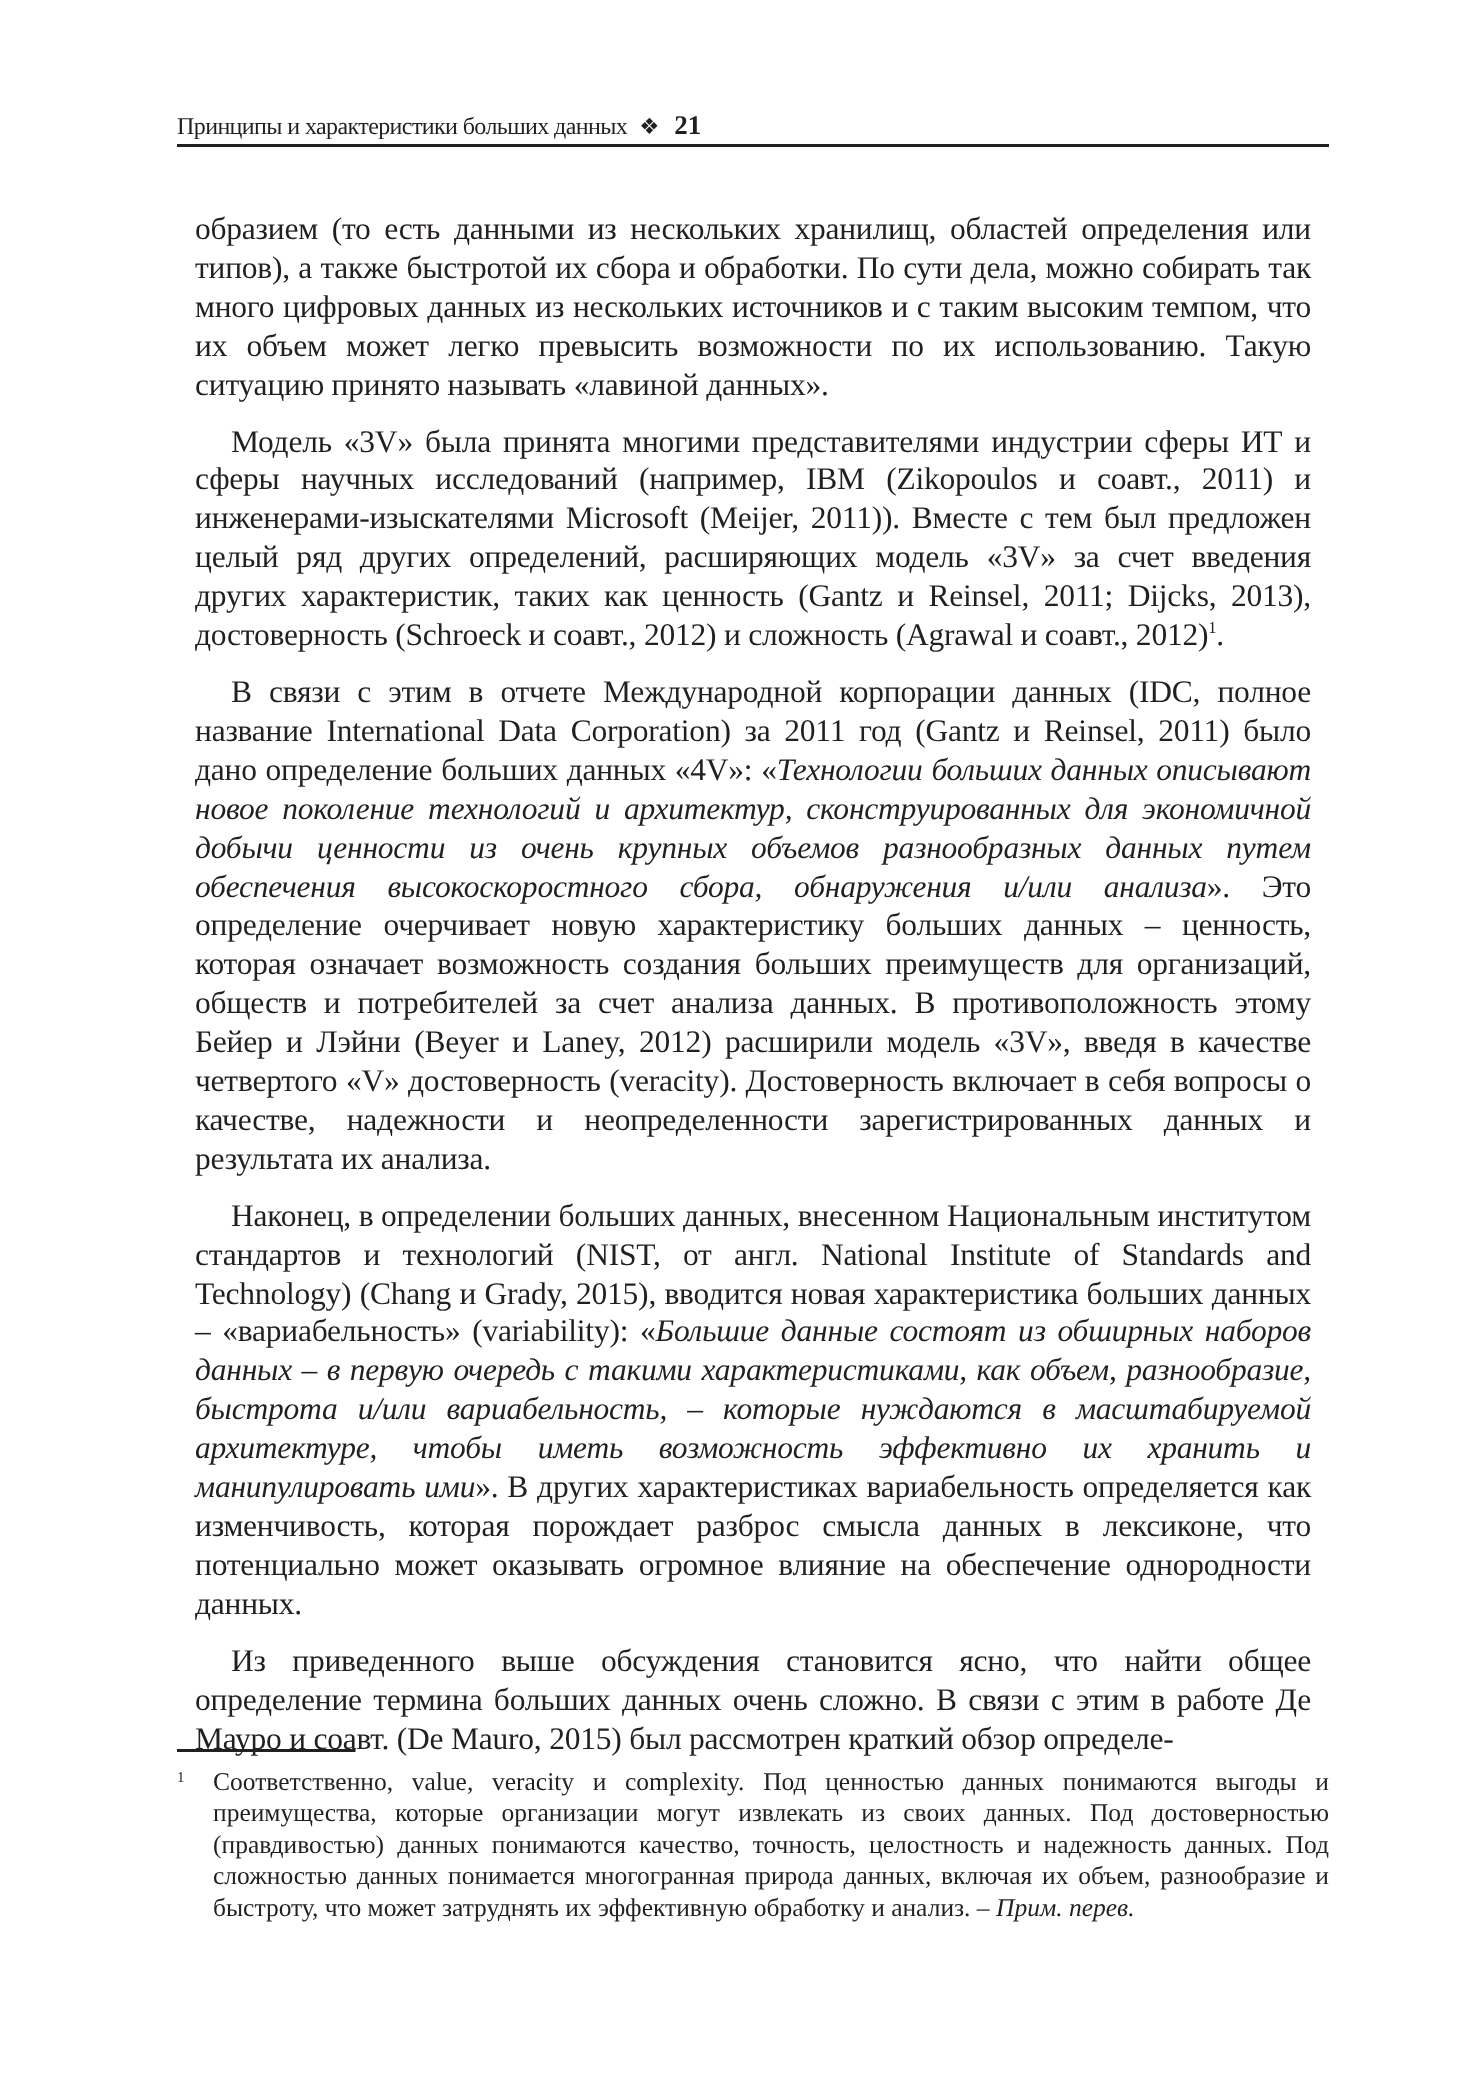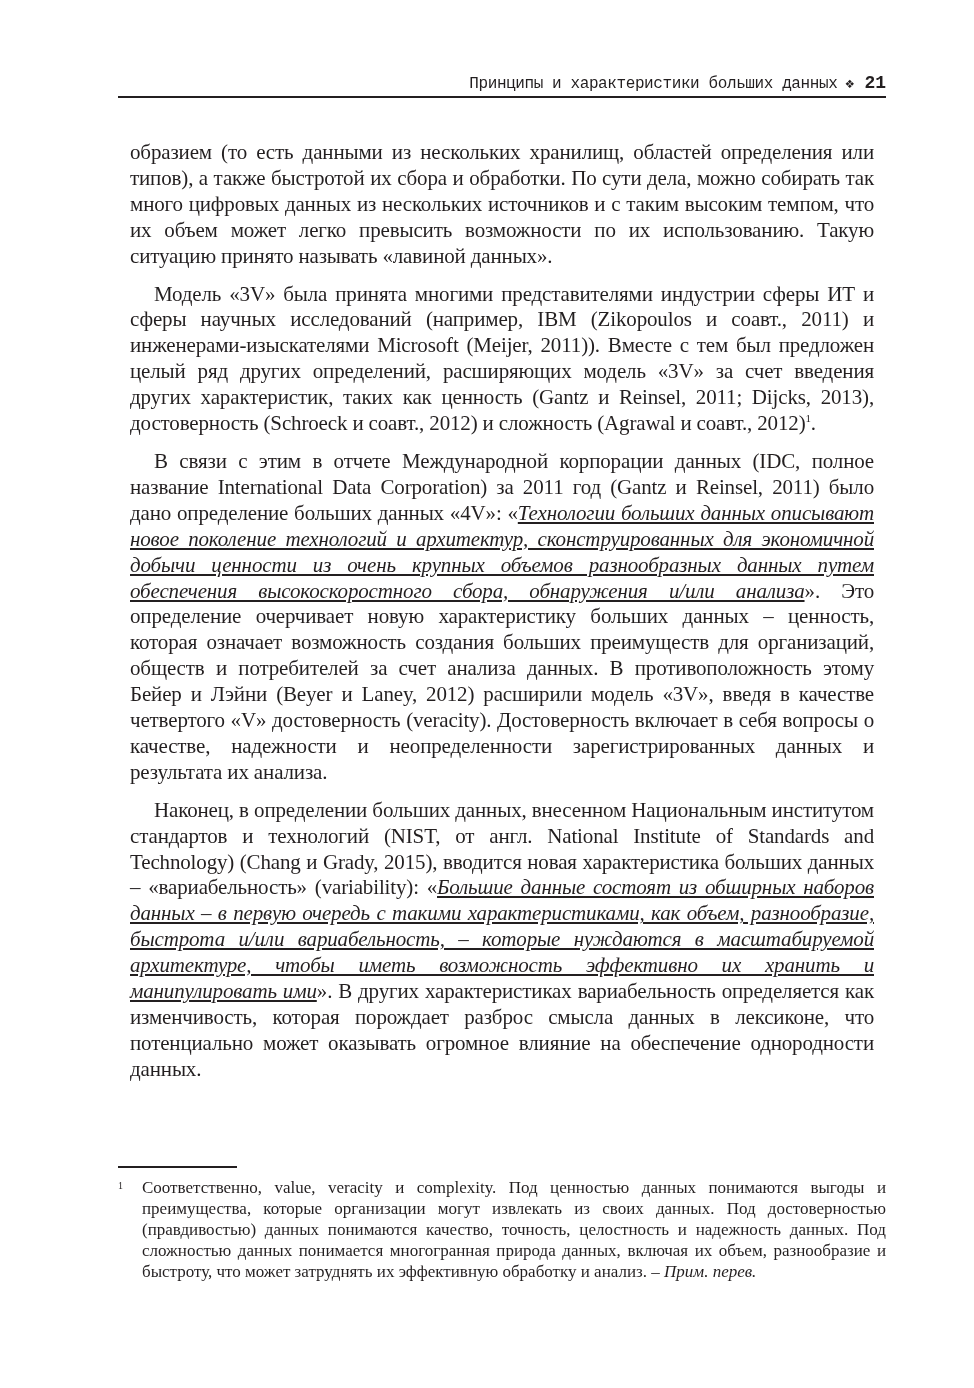--- a/index.html
+++ b/index.html
@@ -1,34 +1,34 @@
 <!DOCTYPE html>
 <html><head>
 <meta charset="utf-8">
 <style>
   html, body { margin: 0; padding: 0; background: #ffffff; }
   body { width: 974px; height: 1388px; position: relative; overflow: hidden; color: #231f20; }
   .page { position: absolute; left: 118px; top: 0; width: 768px; }
   .header {
     position: absolute; left: 0; top: 68px; width: 768px; height: 30px;
     border-bottom: 2px solid #231f20;
-    font-family: Liberation Mono, monospace; font-size: 16px;
-    text-align: right; line-height: 30px; box-sizing: border-box;
+    font-family: Liberation Serif, serif; font-size: 16px;
+    line-height: 30px; box-sizing: border-box;
   }
   .header .title { letter-spacing: -0.4px; }
   .header .diamond { display: inline-block; margin: 0 10px 0 8px; font-size: 15px; }
   .header .pagenum { font-weight: bold; font-size: 18px; }
   .body-text {
     position: absolute; left: 0; top: 128px; width: 768px;
     font-family: "Liberation Serif", serif; font-size: 21px; line-height: 25.9px;
     text-align: justify; letter-spacing: -0.15px;
   }
   .body-text p { margin: 12px; text-indent: 0; }
   .body-text p.indent { text-indent: 24px; }
-  .body-text em { font-style: italic; text-decoration: underline; }
+  .body-text em { font-style: italic; }
   sup { font-size: 11px; line-height: 0; vertical-align: super; }
   .fn-rule { position: absolute; left: 0; top: 1166px; width: 119px; height: 2px; background: #231f20; }
   .footnote {
     position: absolute; left: 0; top: 1177px; width: 768px;
     font-family: "Liberation Serif", serif; font-size: 17px; line-height: 21px;
     text-align: justify;
   }
   .footnote .fn-mark { position: absolute; left: 0; top: -2px; font-size: 10px; }
   .footnote .fn-text { margin-left: 24px; }
 </style>
@@ -39,20 +39,21 @@
 
   <div class="header">
     <span class="title">Принципы и характеристики больших данных</span><span class="diamond">❖</span><span class="pagenum">21</span>
   </div>
 
   <div class="body-text" id="body-text">
       <p class=""><span>образием (то есть данными из нескольких хранилищ, областей определения или типов), а также быстротой их сбора и обработки. По сути дела, можно собирать так много цифровых данных из нескольких источников и с таким высоким темпом, что их объем может легко превысить возможности по их использованию. Такую ситуацию принято называть «лавиной данных».</span></p>
       <p class="indent"><span>Модель «3V» была принята многими представителями индустрии сферы ИТ и сферы научных исследований (например, IBM (Zikopoulos и соавт., 2011) и инженерами-изыскателями Microsoft (Meijer, 2011)). Вместе с тем был предложен целый ряд других определений, расширяющих модель «3V» за счет введения других характеристик, таких как ценность (Gantz и Reinsel, 2011; Dijcks, 2013), достоверность (Schroeck и соавт., 2012) и сложность (Agrawal и соавт., 2012)</span><sup>1</sup><span>.</span></p>
       <p class="indent"><span>В связи с этим в отчете Международной корпорации данных (IDC, полное название International Data Corporation) за 2011 год (Gantz и Reinsel, 2011) было дано определение больших данных «4V»: «</span><em>Технологии больших данных описывают новое поколение технологий и архитектур, сконструированных для экономичной добычи ценности из очень крупных объемов разнообразных данных путем обеспечения высокоскоростного сбора, обнаружения и/или анализа</em><span>». Это определение очерчивает новую характеристику больших данных – ценность, которая означает возможность создания больших преимуществ для организаций, обществ и потребителей за счет анализа данных. В противоположность этому Бейер и Лэйни (Beyer и Laney, 2012) расширили модель «3V», введя в качестве четвертого «V» достоверность (veracity). Достоверность включает в себя вопросы о качестве, надежности и неопределенности зарегистрированных данных и результата их анализа.</span></p>
       <p class="indent"><span>Наконец, в определении больших данных, внесенном Национальным институтом стандартов и технологий (NIST, от англ. National Institute of Standards and Technology) (Chang и Grady, 2015), вводится новая характеристика больших данных – «вариабельность» (variability): «</span><em>Большие данные состоят из обширных наборов данных – в первую очередь с такими характеристиками, как объем, разнообразие, быстрота и/или вариабельность, – которые нуждаются в масштабируемой архитектуре, чтобы иметь возможность эффективно их хранить и манипулировать ими</em><span>». В других характеристиках вариабельность определяется как изменчивость, которая порождает разброс смысла данных в лексиконе, что потенциально может оказывать огромное влияние на обеспечение однородности данных.</span></p>
+      <p class="indent"><span>Из приведенного выше обсуждения становится ясно, что найти общее определение термина больших данных очень сложно. В связи с этим в работе Де Мауро и соавт. (De Mauro, 2015) был рассмотрен краткий обзор определе-</span></p>
     </div>
 
   <div class="fn-rule"></div>
 
   <div class="footnote">
     <span class="fn-mark">1</span>
     <div class="fn-text"><span>Соответственно, value, veracity и complexity. Под ценностью данных понимаются выгоды и преимущества, которые организации могут извлекать из своих данных. Под достоверностью (правдивостью) данных понимаются качество, точность, целостность и надежность данных. Под сложностью данных понимается многогранная природа данных, включая их объем, разнообразие и быстроту, что может затруднять их эффективную обработку и анализ. – </span><em>Прим. перев.</em></div>
   </div>
 
 </div>

